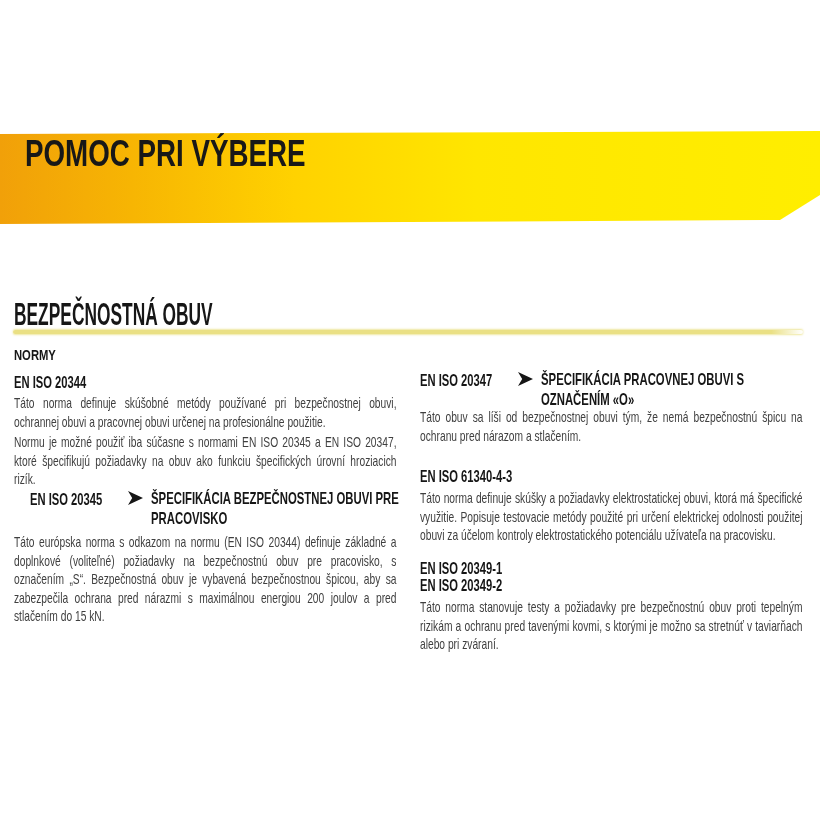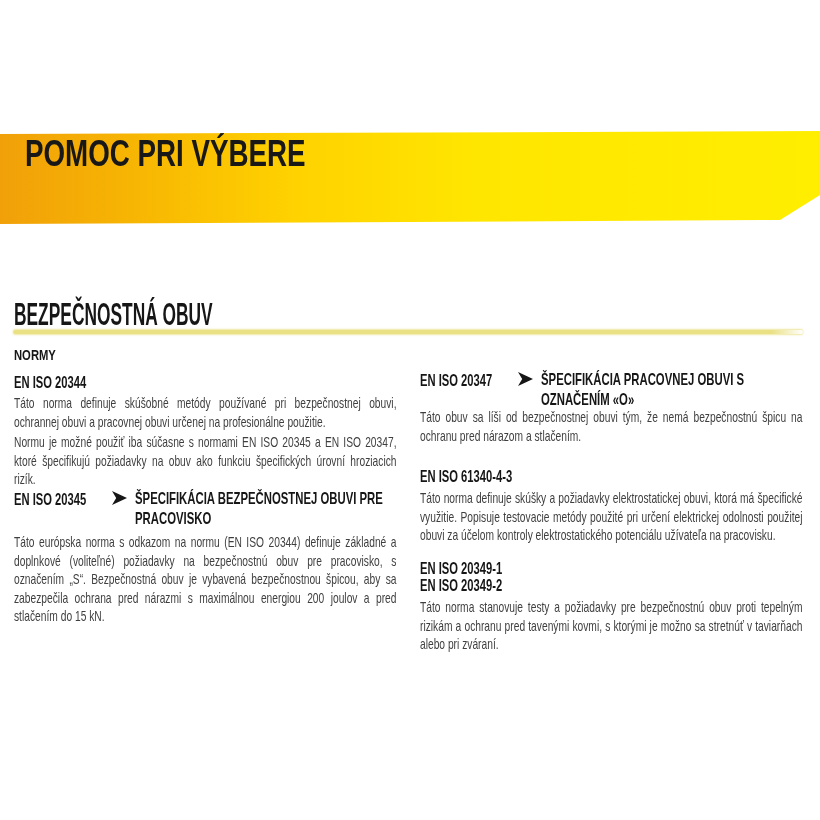--- a/index.html
+++ b/index.html
@@ -48,21 +48,21 @@
   </div>
 
   <h1 class="section-title">BEZPEČNOSTNÁ OBUV</h1>
   <div class="rule"></div>
   <div class="norms-label">NORMY</div>
 
   <div class="code-h" style="left:14px;top:374px">EN ISO 20344</div>
   <p class="body-text" style="left:14px;top:394px">Táto norma definuje skúšobné metódy používané pri bezpečnostnej obuvi, ochrannej obuvi a pracovnej obuvi určenej na profesionálne použitie.</p>
   <p class="body-text" style="left:14px;top:433px">Normu je možné použiť iba súčasne s normami EN ISO 20345 a EN ISO 20347, ktoré špecifikujú požiadavky na obuv ako funkciu špecifických úrovní hroziacich rizík.</p>
 
-  <div class="sec-head" style="left:14px;top:489px;width:400px">
+  <div class="sec-head" style="left:30px;top:489px;width:400px">
     <span class="sec-code">EN ISO 20345</span>
     <span class="arrow-icon">
       <svg width="15" height="14" viewBox="0 0 15 14">
           <polygon points="0,0 15,7 0,14 4.2,7" fill="#161616"></polygon>
         </svg>
     </span>
     <span class="sec-title">ŠPECIFIKÁCIA BEZPEČNOSTNEJ OBUVI PRE PRACOVISKO</span>
   </div>
   <p class="body-text" style="left:14px;top:533px">Táto európska norma s odkazom na normu (EN ISO 20344) definuje základné a doplnkové (voliteľné) požiadavky na bezpečnostnú obuv pre pracovisko, s označením „S“. Bezpečnostná obuv je vybavená bezpečnostnou špicou, aby sa zabezpečila ochrana pred nárazmi s maximálnou energiou 200 joulov a pred stlačením do 15 kN.</p>
 

